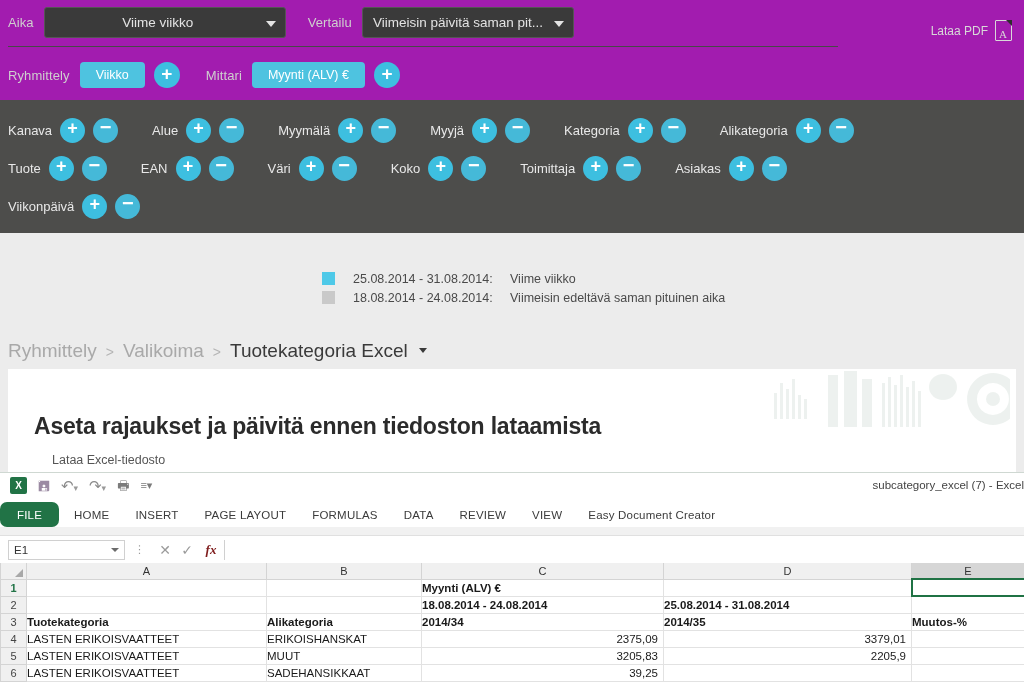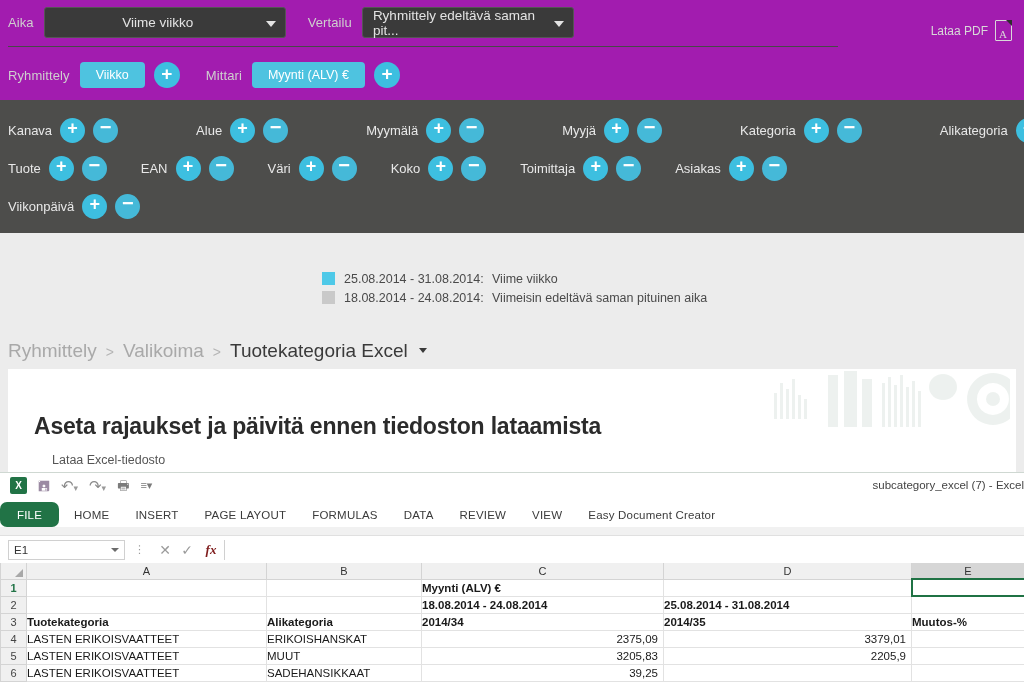--- a/index.html
+++ b/index.html
@@ -86,21 +86,21 @@
   .circ.minus { background: #45b9d8; }
   .circ span { position: relative; top: -2px; }
   .circ.minus span { top: -3px; font-size: 20px; }
 
   
   .filterpanel {
     position: absolute; top: 100px; left: 0; width: 1024px; height: 133px;
     background: #4d4d4b;
   }
   .frow { display: flex; align-items: center; height: 38px; padding-left: 8px; }
-  .frow.r1 { margin-top: 11px; gap: 44px; }
+  .frow.r1 { margin-top: 11px; }
   .fgroup { display: flex; align-items: center; }
   .fgroup .flabel {
     color: #e8e8e8; font-size: 13px; white-space: nowrap;
   }
   .fgroup .circ { width: 25px; height: 25px; margin-left: 8px; font-size: 18px;}
   .fgroup + .fgroup { margin-left: 34px; }
   .update-btn {
     position: absolute; right: 14px; top: 152px;
     background: #2196b8; color: #fff; font-size: 12.5px;
     border-radius: 3px; padding: 8px 17px; border: none;
@@ -110,21 +110,21 @@
   
   .lightarea {
     position: absolute; top: 233px; left: 0; width: 1024px; height: 453px;
     background: #ececec;
   }
 
   .legend {
     position: absolute; top: 36px; left: 322px;
     font-size: 12.5px; color: #4a4a4a;
   }
-  .legend-row { display: flex; align-items: center; height: 19px; }
+  .legend-row { display: flex; align-items: center; height: 19px; gap: 9px; }
   .legend-sw { width: 13px; height: 13px; margin-right: 9px; flex:0 0 auto; }
   .legend-sw.cur { background: #4ec9e8; }
   .legend-sw.prev { background: #c9c9c9; }
   .legend-date { width: 148px; white-space: nowrap; }
   .legend-name { white-space: nowrap; }
 
   
   .breadcrumb {
     position: absolute; top: 107px; left: 8px;
     display: flex; align-items: baseline; gap: 9px;
@@ -259,21 +259,21 @@
   <div class="topbar">
 
     <div class="rowA">
       <span class="tb-label">Aika</span>
       <div class="select-box" id="time-select">
         <span>Viime viikko</span>
         <span class="caret"></span>
       </div>
       <span class="tb-label" style="margin-left:22px;">Vertailu</span>
       <div class="select-box" id="compare-select">
-        <span>Ryhmittely edeltävä saman pit...</span>
+        <span>Viimeisin päivitä saman pit...</span>
         <span class="caret"></span>
       </div>
     </div>
 
     <div class="pdf-link">
       <span>Lataa PDF</span>
       <span class="pdf-icon"></span>
     </div>
 
     <div class="divider-line"></div>

